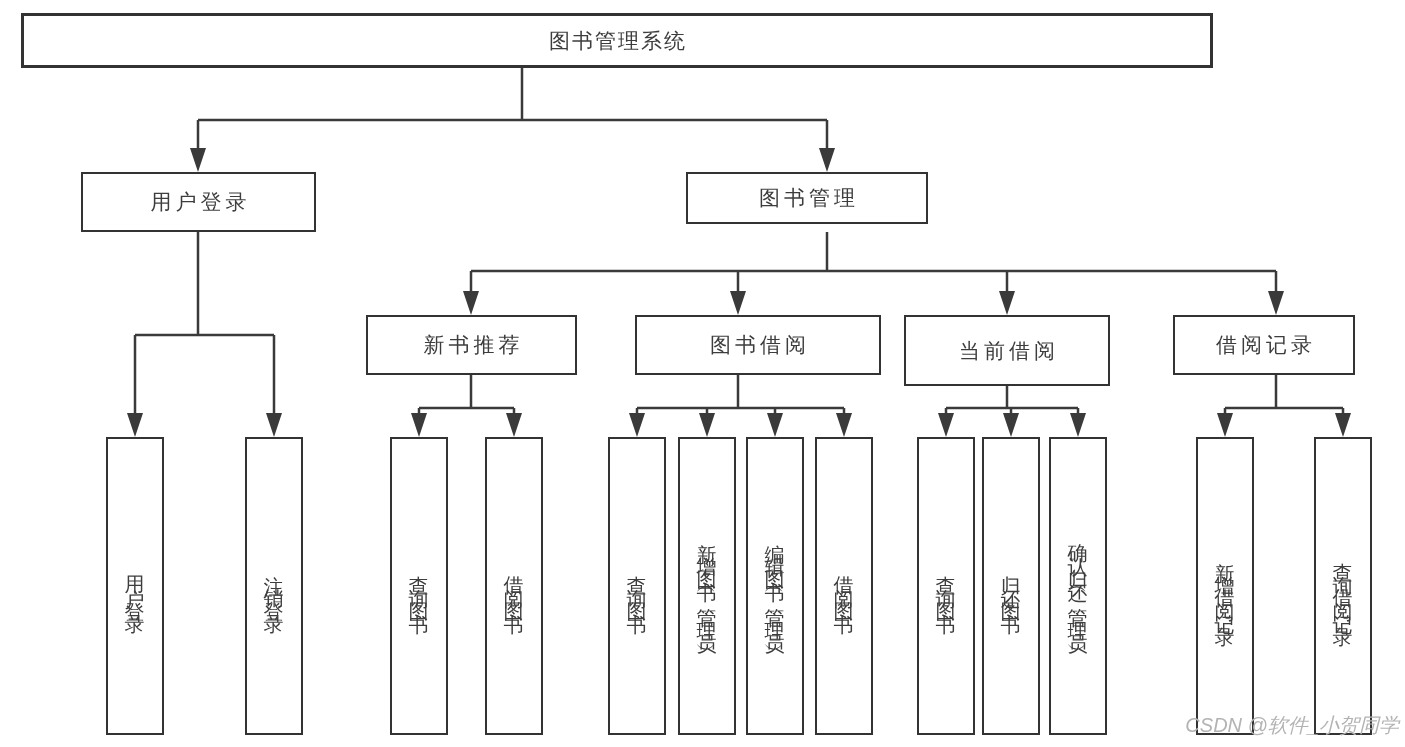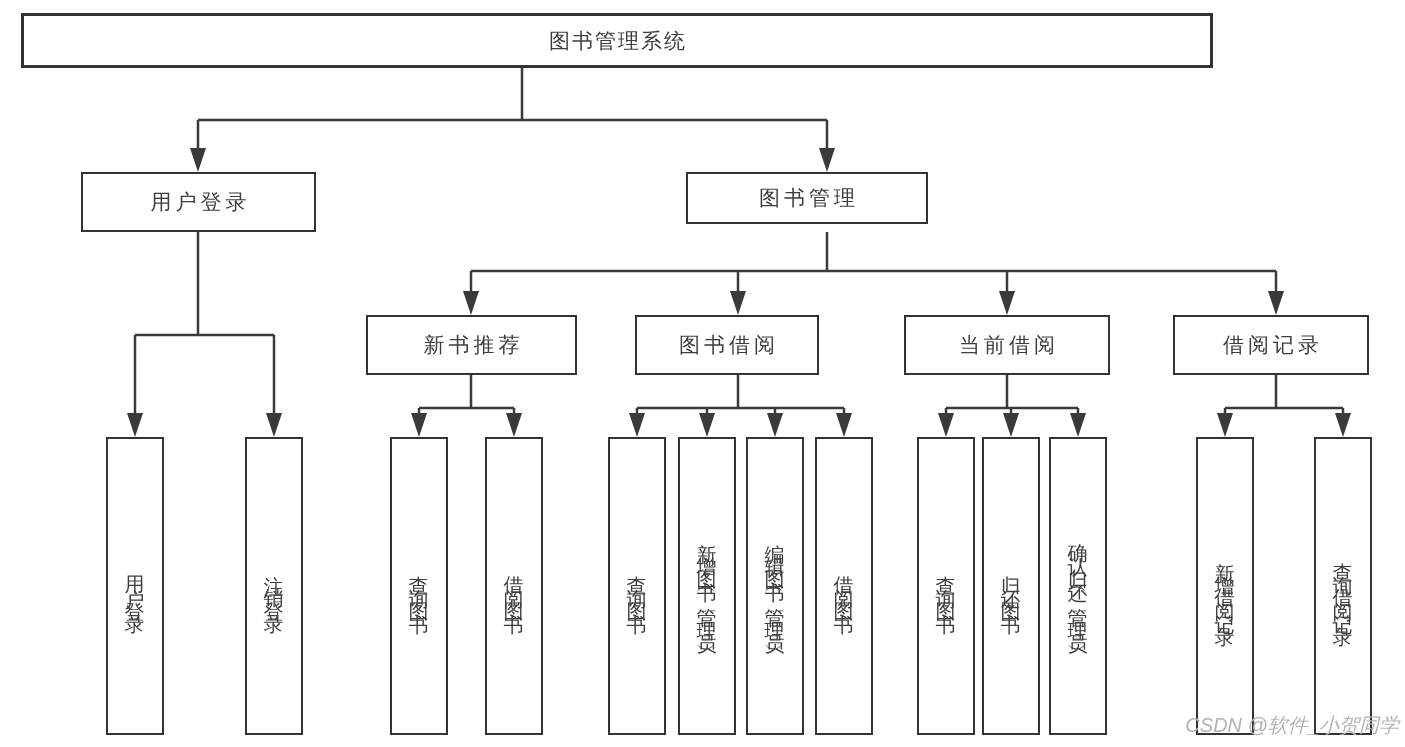--- a/index.html
+++ b/index.html
@@ -93,27 +93,27 @@
   <div class="box" style="left:81px;top:172px;width:235px;height:60px">
     <span class="hlabel">用户登录</span>
   </div>
   <div class="box" style="left:686px;top:172px;width:242px;height:52px">
     <span class="hlabel">图书管理</span>
   </div>
 
   <div class="box" style="left:366px;top:315px;width:211px;height:60px">
     <span class="hlabel">新书推荐</span>
   </div>
-  <div class="box" style="left:635px;top:315px;width:184px;height:60px">
+  <div class="box" style="left:635px;top:315px;width:246px;height:60px">
     <span class="hlabel">图书借阅</span>
   </div>
-  <div class="box" style="left:904px;top:315px;width:206px;height:60px">
+  <div class="box" style="left:904px;top:315px;width:206px;height:71px">
     <span class="hlabel">当前借阅</span>
   </div>
-  <div class="box" style="left:1173px;top:315px;width:196px;height:60px">
+  <div class="box" style="left:1173px;top:315px;width:182px;height:60px">
     <span class="hlabel">借阅记录</span>
   </div>
 
   <div class="box" style="left:106px;top:437px;width:58px;height:298px">
     <span class="vlabel">用户登录</span>
   </div>
   <div class="box" style="left:245px;top:437px;width:58px;height:298px">
     <span class="vlabel">注销登录</span>
   </div>
 

